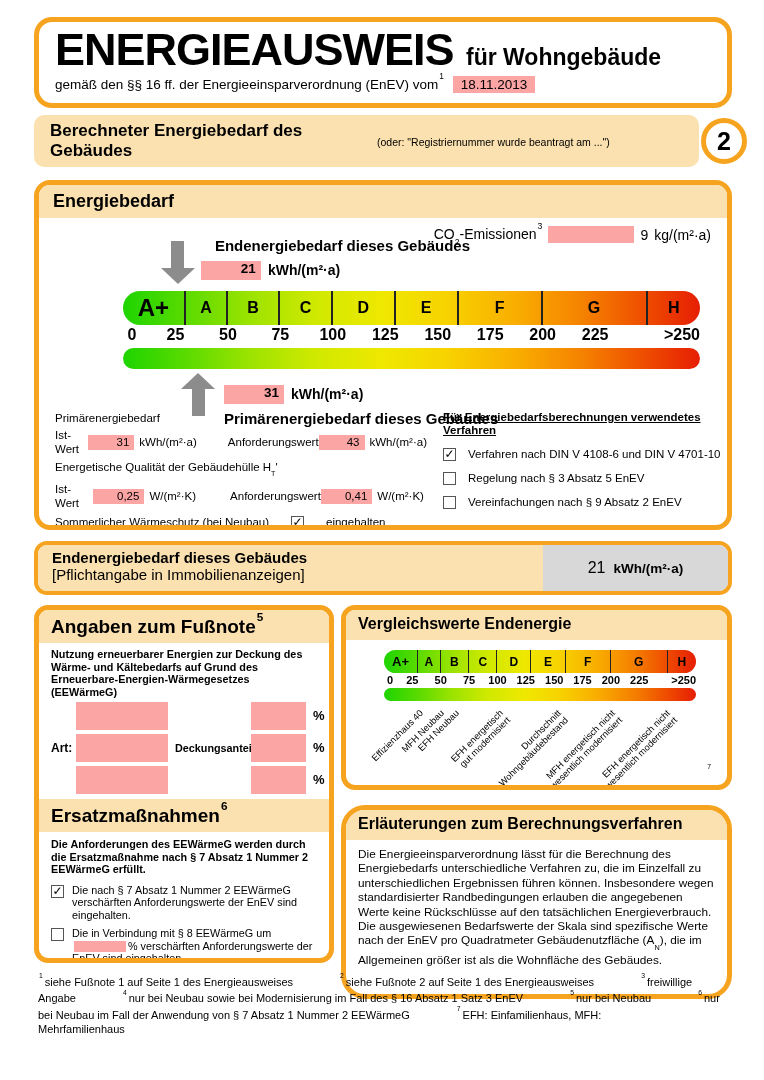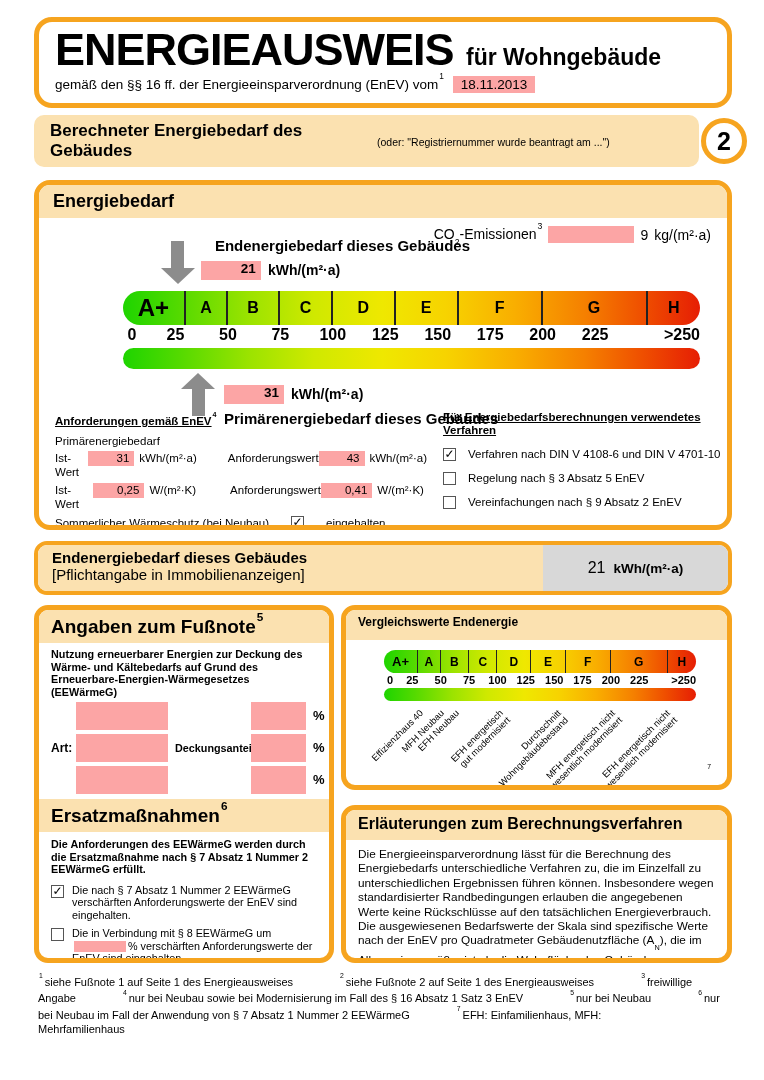--- a/index.html
+++ b/index.html
@@ -55,21 +55,21 @@
   .ticks{position:absolute;top:89px;left:0;width:100%;height:20px;}
   .ticks span{position:absolute;font-weight:bold;font-size:16px;transform:translateX(-50%);white-space:nowrap;}
   .ticks span.t0{transform:none;}
   .ticks span.tl{transform:translateX(-100%);}
   .gbar2{position:absolute;top:111px;left:0;width:100%;height:21px;border-radius:10.5px;}
   .primblock{position:absolute;left:17.5%;top:146px;}
   .primlbl{font-size:15px;font-weight:bold;margin-top:5px;}
   .ebcols{position:absolute;left:16px;top:226px;width:666px;display:flex;gap:16px;}
   .anf{width:372px;font-size:11.5px;line-height:14px;}
   .anf .ttl{font-weight:bold;margin-bottom:6px;}
-  .anfrow{display:flex;align-items:flex-start;margin:3px 0 4px;}
+  .anfrow{display:flex;align-items:center;margin:3px 0 4px;}
   .anfrow .field{width:76px;height:15px;font-size:11.5px;}
   .anfrow .lab1{width:58px;}
   .anfrow .un{width:76px;padding-left:5px;}
   .anfrow .lab2{width:102px;padding-left:31px;}
   .sommer{display:flex;align-items:center;margin-top:5px;}
   .sommer .sl{width:236px;}
   .sommer .cb{margin-right:22px;}
   .verf{flex:1;font-size:11.5px;line-height:13px;}
   .verf .ttl{font-weight:bold;margin-bottom:11px;}
   .vitem{display:flex;gap:12px;margin-bottom:11px;align-items:flex-start;}
@@ -90,37 +90,37 @@
   .ewrow .al{position:absolute;left:12px;top:7px;font-size:12px;font-weight:bold;}
   .ewrow .dl{position:absolute;left:136px;top:8px;font-size:10.8px;font-weight:bold;}
   .ewrow .pc{position:absolute;left:274px;top:6px;font-size:13px;font-weight:bold;}
   .ers-hd{background:#FBE1B0;font-size:19px;font-weight:bold;padding:5px 12px;height:33px;box-sizing:border-box;margin-top:5px;}
   .ersintro{font-size:10.8px;font-weight:bold;line-height:12.5px;padding:6px 12px 2px;}
   .ersitem{display:flex;gap:8px;font-size:10.8px;line-height:12.5px;padding:6px 10px 0 12px;align-items:flex-start;}
   .ersitem .cb{margin-top:1px;}
   .inlinefield{width:52px;height:11px;margin:0 2px;}
   
   .vgl{left:341px;top:605px;width:391px;height:185px;border-radius:14px;}
-  .vgl .bhd{font-size:12px;height:30px;box-sizing:border-box;padding:5px 12px;}
+  .vgl .bhd{font-size:16px;height:30px;box-sizing:border-box;padding:5px 12px;}
   .smallscale{position:absolute;left:38px;top:40px;width:312px;}
   .slbar{display:flex;height:23px;border-radius:11.5px;overflow:hidden;}
   .slbar .cell{display:flex;align-items:center;justify-content:center;font-weight:bold;font-size:12px;border-right:1.5px solid #222;box-sizing:border-box;}
   .slbar .cell:last-child{border-right:none;}
   .slbar .cell.first{font-size:13px;}
   .sticks{position:relative;height:15px;}
   .sticks span{position:absolute;font-weight:bold;font-size:11px;transform:translateX(-50%);white-space:nowrap;top:1px;}
   .sticks span.t0{transform:none;}
   .sticks span.tl{transform:translateX(-100%);}
   .sg2{height:13px;border-radius:6.5px;}
   .rlabels{position:absolute;left:38px;top:96px;width:312px;height:80px;}
   .rlabel{position:absolute;top:2px;width:118px;margin-left:-118px;transform:rotate(-45deg);transform-origin:100% 0;
           text-align:right;font-size:9.3px;line-height:10px;white-space:pre-line;}
   .vmark{position:absolute;right:16px;bottom:6px;font-size:11px;}
   
-  .erl{left:341px;top:805px;width:391px;height:158px;border-radius:14px;}
+  .erl{left:341px;top:805px;width:391px;height:194px;border-radius:24px;}
   .erl .bhd{font-size:16px;height:30px;box-sizing:border-box;padding:5px 12px;}
   .erlbody{font-size:11.8px;line-height:14.4px;padding:7px 12px;text-align:left;}
   
   .foot{position:absolute;left:38px;top:972px;width:694px;font-size:11px;line-height:14px;}
   .fn{margin-right:46px;}
   .fn sup{margin-right:2px;}
 </style>
 </head>
 <body>
 
@@ -204,30 +204,30 @@
         <div class="valrow">
           <span class="field num">31</span>
           <span>kWh/(m²·a)</span>
         </div>
         <div class="primlbl">Primärenergiebedarf dieses Gebäudes</div>
       </div>
     </div>
 
     <div class="ebcols">
       <div class="anf">
-        <div class="ttl"><span class="u">Anforderungen gemäß EnEV</span><sup>4</sup></div>
         <div>Primärenergiebedarf</div>
         <div class="anfrow">
           <span class="lab1">Ist-Wert</span>
           <span class="field num">31</span>
           <span class="un">kWh/(m²·a)</span>
           <span class="lab2">Anforderungswert</span>
           <span class="field num">43</span>
           <span class="un">kWh/(m²·a)</span>
         </div>
+        <div><span>Energetische Qualität der Gebäudehülle H</span><sub>T</sub><span>'</span></div>
         <div class="anfrow">
           <span class="lab1">Ist-Wert</span>
           <span class="field num">0,25</span>
           <span class="un">W/(m²·K)</span>
           <span class="lab2">Anforderungswert</span>
           <span class="field num">0,41</span>
           <span class="un">W/(m²·K)</span>
         </div>
         <div class="sommer">
           <span class="sl">Sommerlicher Wärmeschutz (bei Neubau)</span>

